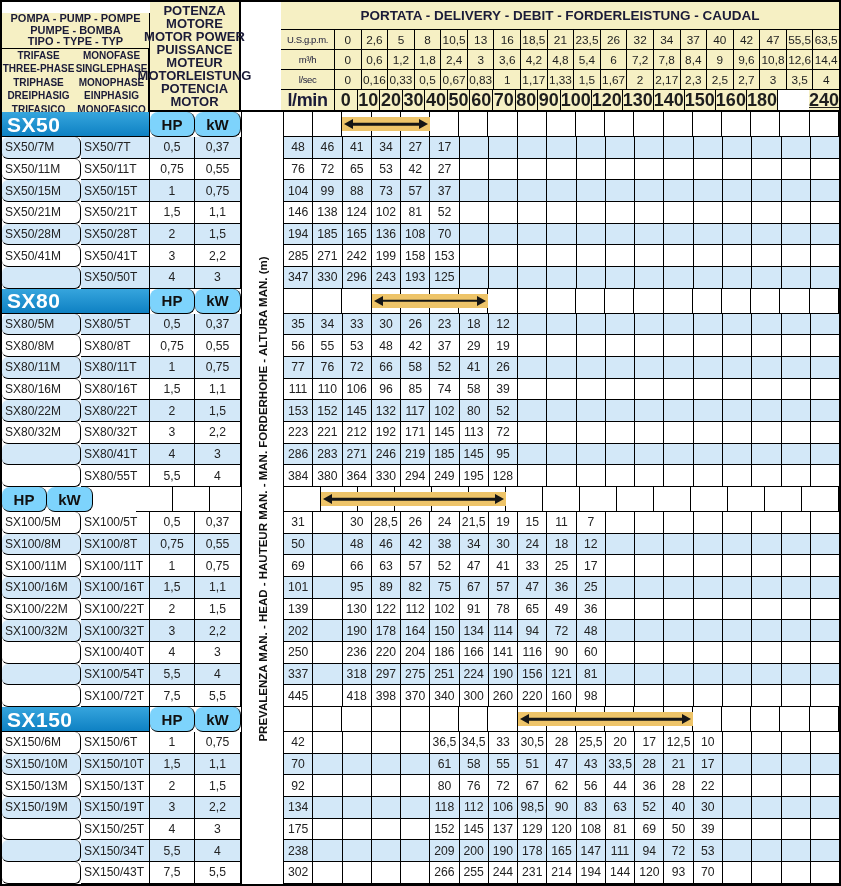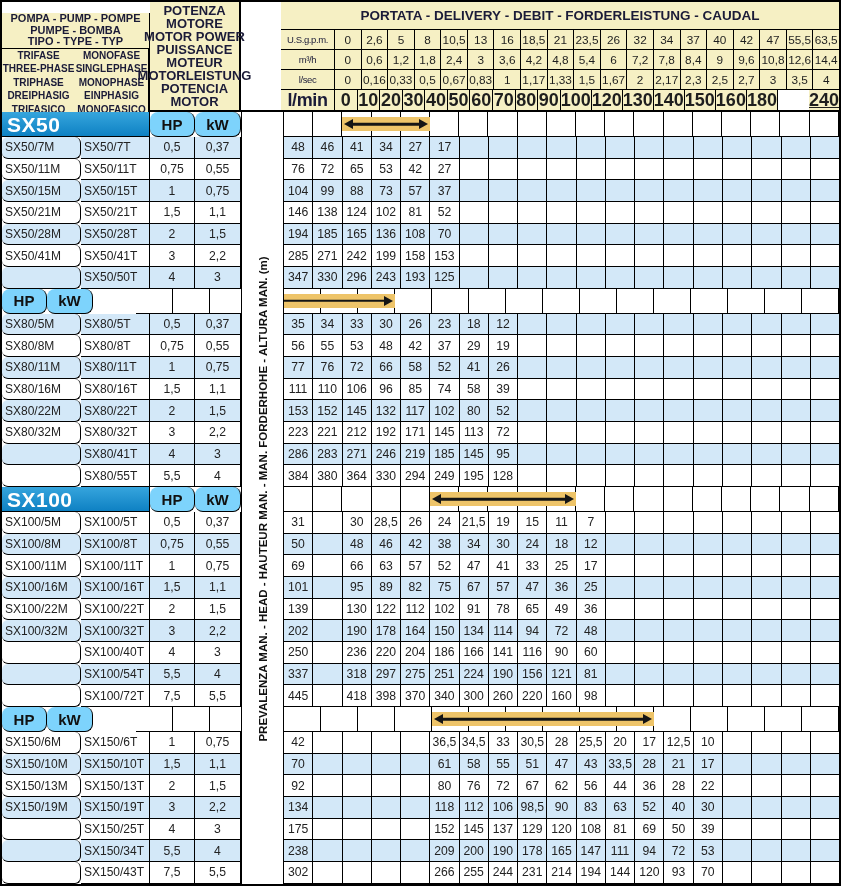--- a/index.html
+++ b/index.html
@@ -439,20 +439,21 @@
           <div class="dcell shaded"></div>
           <div class="dcell shaded"></div>
           <div class="dcell shaded"></div>
           <div class="dcell shaded"></div>
           <div class="dcell shaded"></div>
           <div class="dcell shaded"></div>
           <div class="dcell shaded"></div>
         </div>
       </div>
       <div class="sec-hdr">
+        <div class="sec-title">SX80</div>
         <div class="hpkw hp-w">HP</div>
         <div class="hpkw kw-w">kW</div>
         <div class="spacer"></div>
         <div class="strip">
           <div class="hcell"></div>
           <div class="hcell"></div>
           <div class="hcell"></div>
           <div class="hcell"></div>
           <div class="hcell"></div>
           <div class="hcell"></div>
@@ -694,21 +695,20 @@
           <div class="dcell"></div>
           <div class="dcell"></div>
           <div class="dcell"></div>
           <div class="dcell"></div>
           <div class="dcell"></div>
           <div class="dcell"></div>
           <div class="dcell"></div>
         </div>
       </div>
       <div class="sec-hdr">
-        <div class="sec-title">SX100</div>
         <div class="hpkw hp-w">HP</div>
         <div class="hpkw kw-w">kW</div>
         <div class="spacer"></div>
         <div class="strip">
           <div class="hcell"></div>
           <div class="hcell"></div>
           <div class="hcell"></div>
           <div class="hcell"></div>
           <div class="hcell"></div>
           <div class="hcell"></div>
@@ -978,20 +978,21 @@
           <div class="dcell"></div>
           <div class="dcell"></div>
           <div class="dcell"></div>
           <div class="dcell"></div>
           <div class="dcell"></div>
           <div class="dcell"></div>
           <div class="dcell"></div>
         </div>
       </div>
       <div class="sec-hdr">
+        <div class="sec-title">SX150</div>
         <div class="hpkw hp-w">HP</div>
         <div class="hpkw kw-w">kW</div>
         <div class="spacer"></div>
         <div class="strip">
           <div class="hcell"></div>
           <div class="hcell"></div>
           <div class="hcell"></div>
           <div class="hcell"></div>
           <div class="hcell"></div>
           <div class="hcell"></div>

